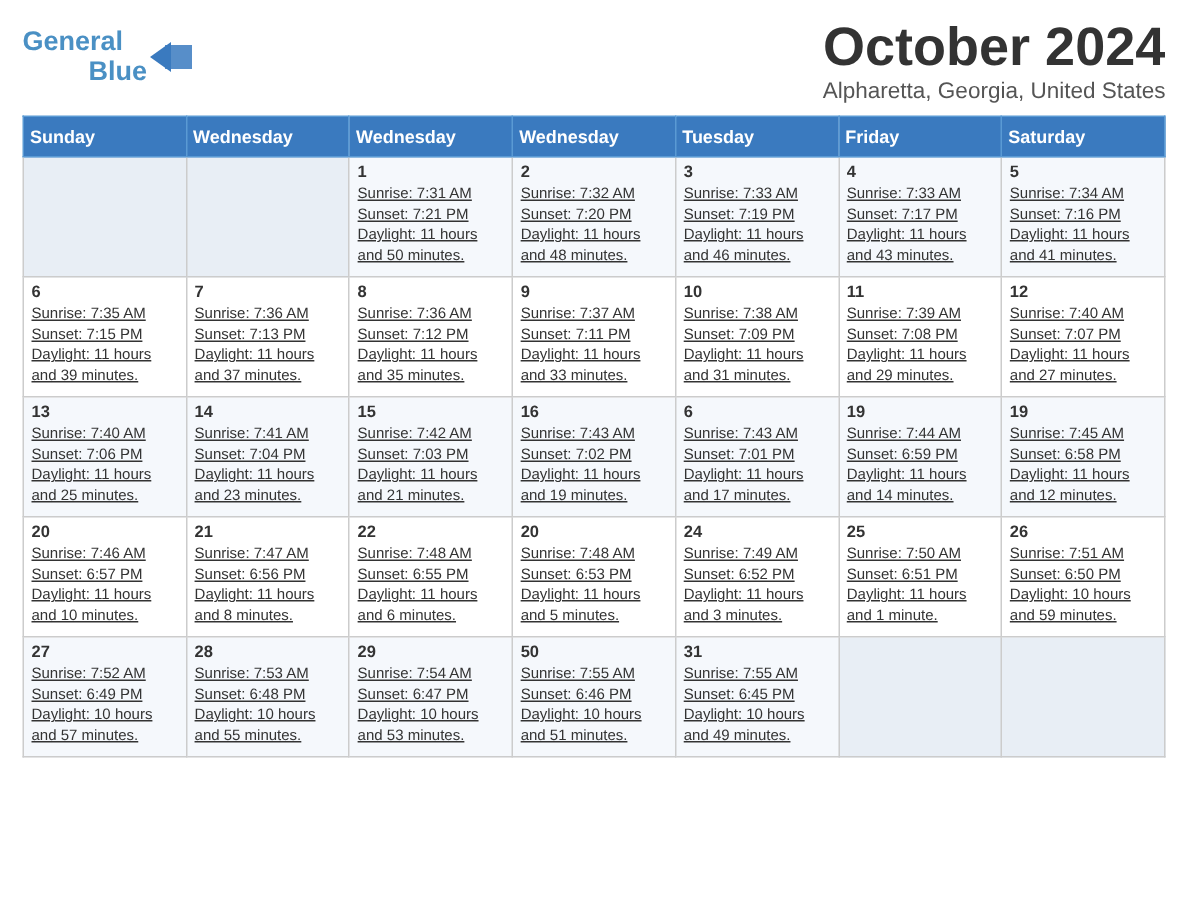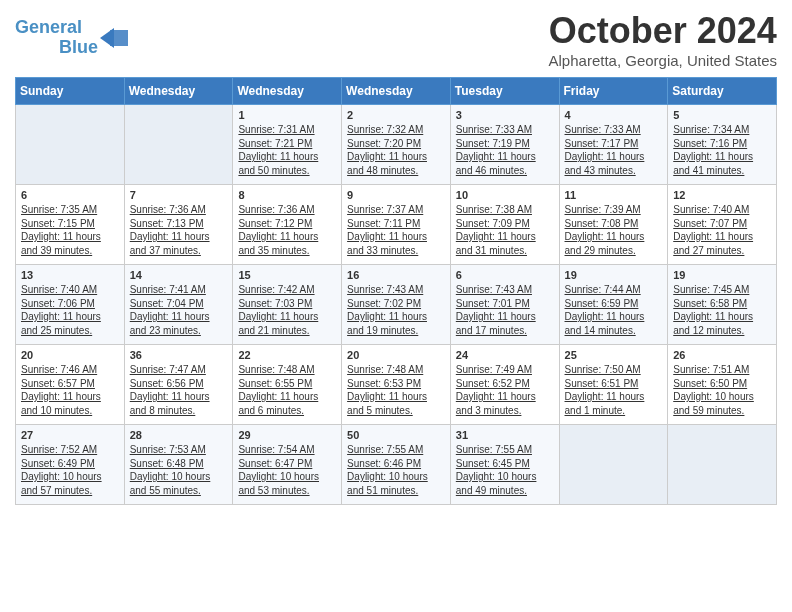--- a/index.html
+++ b/index.html
@@ -207,21 +207,21 @@
           <span class="day-num">19</span>
           <div class="cell-content">Sunrise: 7:45 AM<br>Sunset: 6:58 PM<br>Daylight: 11 hours and 12 minutes.</div>
         </td>
       </tr>
       <tr>
         <td>
           <span class="day-num">20</span>
           <div class="cell-content">Sunrise: 7:46 AM<br>Sunset: 6:57 PM<br>Daylight: 11 hours and 10 minutes.</div>
         </td>
         <td>
-          <span class="day-num">36</span>
+          <span class="day-num">21</span>
           <div class="cell-content">Sunrise: 7:47 AM<br>Sunset: 6:56 PM<br>Daylight: 11 hours and 8 minutes.</div>
         </td>
         <td>
           <span class="day-num">22</span>
           <div class="cell-content">Sunrise: 7:48 AM<br>Sunset: 6:55 PM<br>Daylight: 11 hours and 6 minutes.</div>
         </td>
         <td>
           <span class="day-num">20</span>
           <div class="cell-content">Sunrise: 7:48 AM<br>Sunset: 6:53 PM<br>Daylight: 11 hours and 5 minutes.</div>
         </td>

